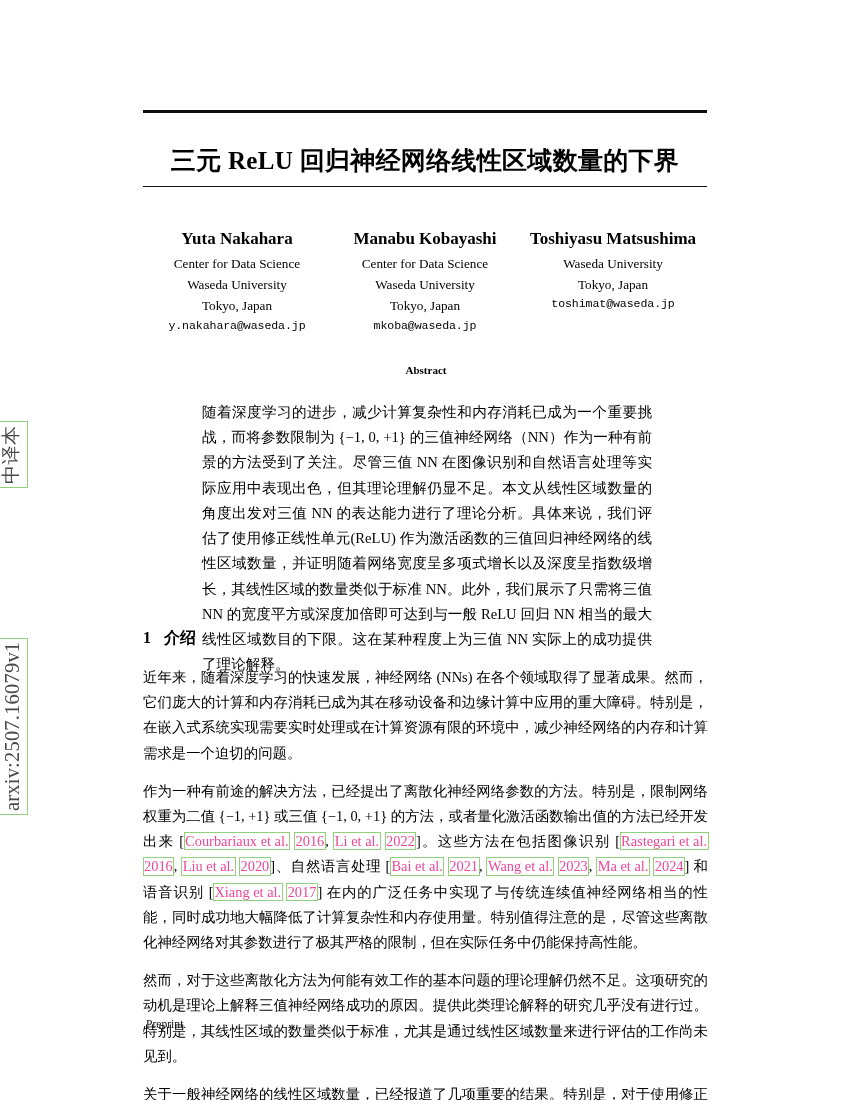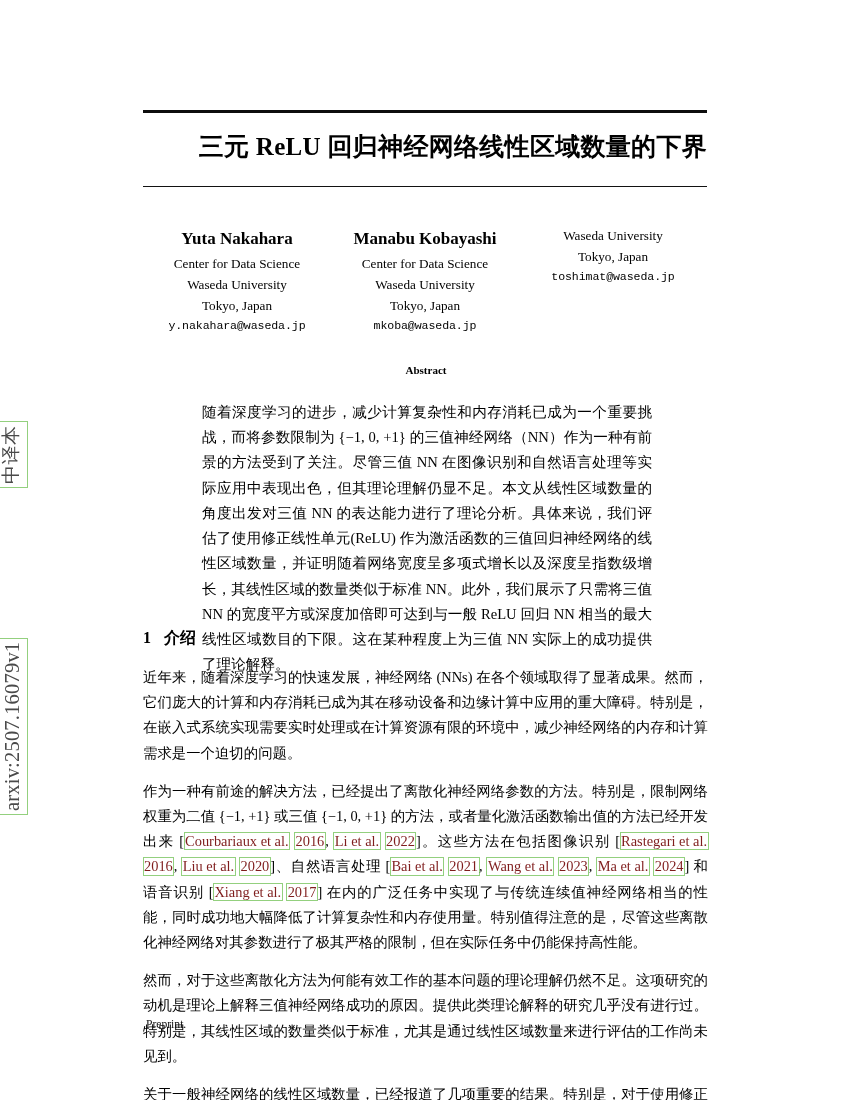--- a/index.html
+++ b/index.html
@@ -70,23 +70,23 @@
     position: absolute;
     left: 143px;
     top: 186px;
     width: 564px;
     height: 1.3px;
     background: #121212;
   }
   .doc-title {
     position: absolute;
     left: 143px;
-    top: 115px;
-    width: 564px;
-    text-align: right;
+    top: 129px;
+    width: 564px;
+    text-align: center;
     font-size: 25px;
     font-weight: bold;
     letter-spacing: 0.3px;
     line-height: 1.18;
   }
 
   
   .authors {
     position: absolute;
     left: 143px;
@@ -155,21 +155,21 @@
   .body-col p {
     margin: 0 0 13px 0;
     font-family: Liberation Serif, serif;
   }
   .cite {
     display: inline-block;
     border: 1px solid #93d07e;
     padding: 0 0.5px;
     margin: 0 -0.5px;
     line-height: 1.12;
-    color: #7f1d1d;
+    color: #ec4899;
     text-decoration: none;
   }
 
   .footer {
     position: absolute;
     left: 146px;
     top: 1018px;
     font-size: 11.6px;
     color: #111;
   }
@@ -197,20 +197,21 @@
       <div class="email">y.nakahara@waseda.jp</div>
     </div>
     <div class="author">
       <div class="name">Manabu Kobayashi</div>
       <div>Center for Data Science</div>
       <div>Waseda University</div>
       <div>Tokyo, Japan</div>
       <div class="email">mkoba@waseda.jp</div>
     </div>
     <div class="author">
+      <div class="name">Toshiyasu Matsushima</div>
       <div>Waseda University</div>
       <div>Tokyo, Japan</div>
       <div class="email">toshimat@waseda.jp</div>
     </div>
   </div>
 
   <div class="abstract-head">Abstract</div>
   <div class="abstract-body">随着深度学习的进步，减少计算复杂性和内存消耗已成为一个重要挑战，而将参数限制为 {−1, 0, +1} 的三值神经网络（NN）作为一种有前景的方法受到了关注。尽管三值 NN 在图像识别和自然语言处理等实际应用中表现出色，但其理论理解仍显不足。本文从线性区域数量的角度出发对三值 NN 的表达能力进行了理论分析。具体来说，我们评估了使用修正线性单元(ReLU) 作为激活函数的三值回归神经网络的线性区域数量，并证明随着网络宽度呈多项式增长以及深度呈指数级增长，其线性区域的数量类似于标准 NN。此外，我们展示了只需将三值 NN 的宽度平方或深度加倍即可达到与一般 ReLU 回归 NN 相当的最大线性区域数目的下限。这在某种程度上为三值 NN 实际上的成功提供了理论解释。</div>
 
   <div class="sec-head">

